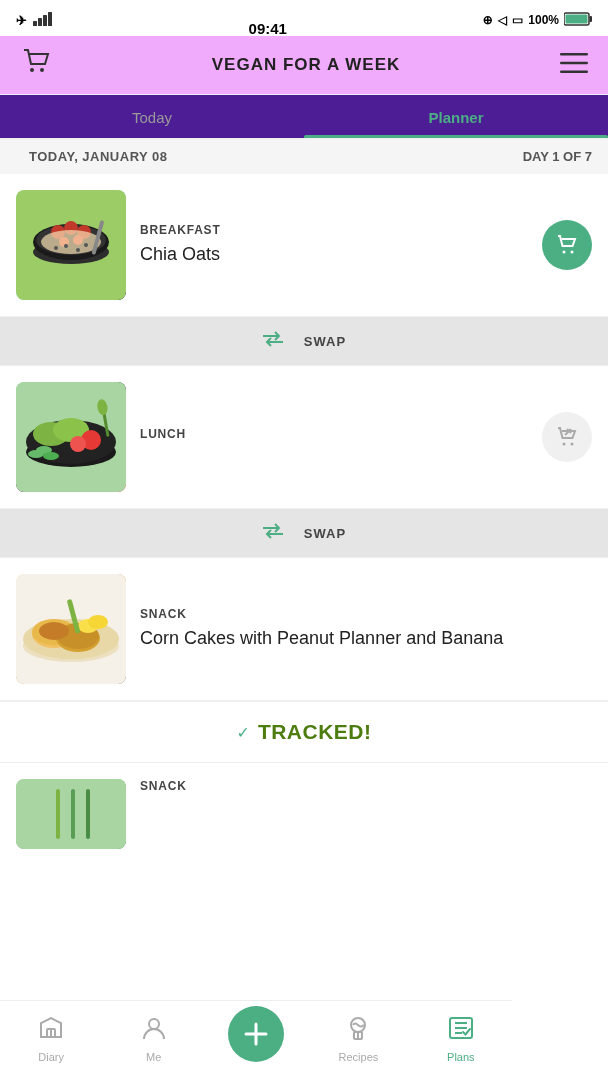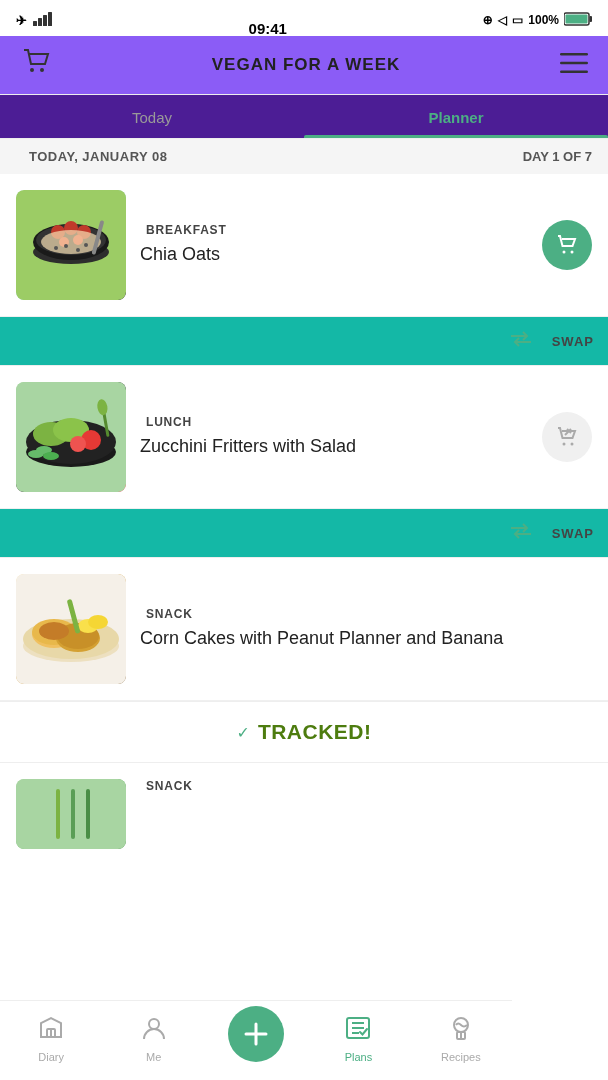--- a/index.html
+++ b/index.html
@@ -24,21 +24,21 @@
     .status-left { display: flex; align-items: center; gap: 6px; font-size: 13px; font-weight: 600; }
     .status-center { font-size: 15px; font-weight: 600; margin-top: 16px; }
     .status-right { display: flex; align-items: center; gap: 5px; font-size: 12px; font-weight: 600; }
 
     
     .app-header {
       display: flex;
       align-items: center;
       justify-content: space-between;
       padding: 10px 20px;
-      background: #8b5cf6;
+      background: #f0abfc;
       border-bottom: 1px solid #eee;
     }
     .header-cart-icon { font-size: 24px; color: #333; }
     .header-title { font-size: 17px; font-weight: 700; letter-spacing: 1px; color: #222; }
     .header-menu-icon { font-size: 22px; color: #333; line-height: 1; }
 
     
     .tabs {
       display: flex;
       border-bottom: 1px solid #eee;
@@ -96,21 +96,20 @@
       flex-shrink: 0;
       overflow: hidden;
     }
     .meal-info { flex: 1; }
     .meal-type {
       font-size: 12px;
       font-weight: 800;
       letter-spacing: 0.8px;
       color: #444;
       margin-bottom: 6px;
-      margin-left: 6px;
     }
     .meal-name {
       font-size: 18px;
       font-weight: 400;
       color: #222;
       line-height: 1.3;
     }
     .cart-btn {
       width: 50px;
       height: 50px;
@@ -129,24 +128,24 @@
     }
     .cart-btn.inactive {
       background: #f0f0f0;
       color: #888;
     }
 
     
     .swap-bar {
       display: flex;
       align-items: center;
-      justify-content: flex-end;
+      justify-content: center;
       padding: 14px;
       gap: 20px;
-      background: #14b8a6;
+      background: #e5e5e5;
       border-bottom: 1px solid #eee;
       cursor: pointer;
     }
     .swap-icon { color: #4CAF84; font-size: 16px; }
     .swap-label { font-size: 13px; font-weight: 800; letter-spacing: 1px; color: #444; }
 
     
     .tracked-bar {
       display: flex;
       align-items: center;
@@ -369,21 +368,20 @@
         <ellipse cx="28" cy="68" rx="8" ry="4" fill="#66bb6a"></ellipse>
         <ellipse cx="20" cy="72" rx="8" ry="4" fill="#66bb6a"></ellipse>
         <ellipse cx="35" cy="74" rx="8" ry="4" fill="#4caf50"></ellipse>
 
         <rect x="88" y="25" width="3" height="30" rx="1.5" fill="#558b2f" transform="rotate(-10,89,40)"></rect>
         <ellipse cx="89" cy="25" rx="5" ry="8" fill="#7cb342" transform="rotate(-10,89,40)"></ellipse>
       </svg>
     </div>
     <div class="meal-info">
       <div class="meal-type">LUNCH</div>
-      <div class="meal-name">Zucchini Fritters with Salad</div>
     </div>
     <button class="cart-btn inactive">
       <svg width="24" height="24" viewBox="0 0 24 24" fill="none" stroke="#aaa" stroke-width="2">
         <path d="M3 3h2l2.5 10h10l2.5-7H7"></path>
         <circle cx="9" cy="19" r="1.5" fill="#aaa" stroke="none"></circle>
         <circle cx="17" cy="19" r="1.5" fill="#aaa" stroke="none"></circle>
         <line x1="10" y1="10" x2="16" y2="4" stroke="#aaa" stroke-width="2"></line>
         <line x1="12" y1="4" x2="16" y2="8" stroke="#aaa" stroke-width="2"></line>
       </svg>
     </button>
@@ -470,39 +468,39 @@
     <span class="nav-label">Me</span>
   </div>
 
   <div class="nav-item">
     <div class="nav-add-btn">
       <svg width="28" height="28" viewBox="0 0 28 28">
         <line x1="14" y1="4" x2="14" y2="24" stroke="white" stroke-width="3" stroke-linecap="round"></line>
         <line x1="4" y1="14" x2="24" y2="14" stroke="white" stroke-width="3" stroke-linecap="round"></line>
       </svg>
     </div>
+  </div>
+
+  <div class="nav-item">
+    <span class="nav-icon">
+      <svg width="26" height="26" viewBox="0 0 26 26" fill="none" stroke="#aaa" stroke-width="2">
+        <circle cx="13" cy="10" r="7"></circle>
+        <path d="M8 10 Q10 7 13 10 Q16 13 19 10"></path>
+        <rect x="9" y="17" width="8" height="7" rx="1"></rect>
+        <line x1="13" y1="17" x2="13" y2="24"></line>
+      </svg>
+    </span>
+    <span class="nav-label">Recipes</span>
   </div>
 
   <div class="nav-item">
     <span class="nav-icon active">
       <svg width="26" height="26" viewBox="0 0 26 26" fill="none" stroke="#4CAF84" stroke-width="2">
         <rect x="2" y="3" width="22" height="20" rx="2"></rect>
         <line x1="7" y1="8" x2="19" y2="8"></line>
         <line x1="7" y1="13" x2="19" y2="13"></line>
         <line x1="7" y1="18" x2="14" y2="18"></line>
         <path d="M15 17l2.5 2.5L22 14" stroke="#4CAF84" stroke-width="2" stroke-linecap="round"></path>
       </svg>
     </span>
     <span class="nav-label active">Plans</span>
   </div>
-
-  <div class="nav-item">
-    <span class="nav-icon">
-      <svg width="26" height="26" viewBox="0 0 26 26" fill="none" stroke="#aaa" stroke-width="2">
-        <circle cx="13" cy="10" r="7"></circle>
-        <path d="M8 10 Q10 7 13 10 Q16 13 19 10"></path>
-        <rect x="9" y="17" width="8" height="7" rx="1"></rect>
-        <line x1="13" y1="17" x2="13" y2="24"></line>
-      </svg>
-    </span>
-    <span class="nav-label">Recipes</span>
-  </div>
 </div>
 
 </body></html>

